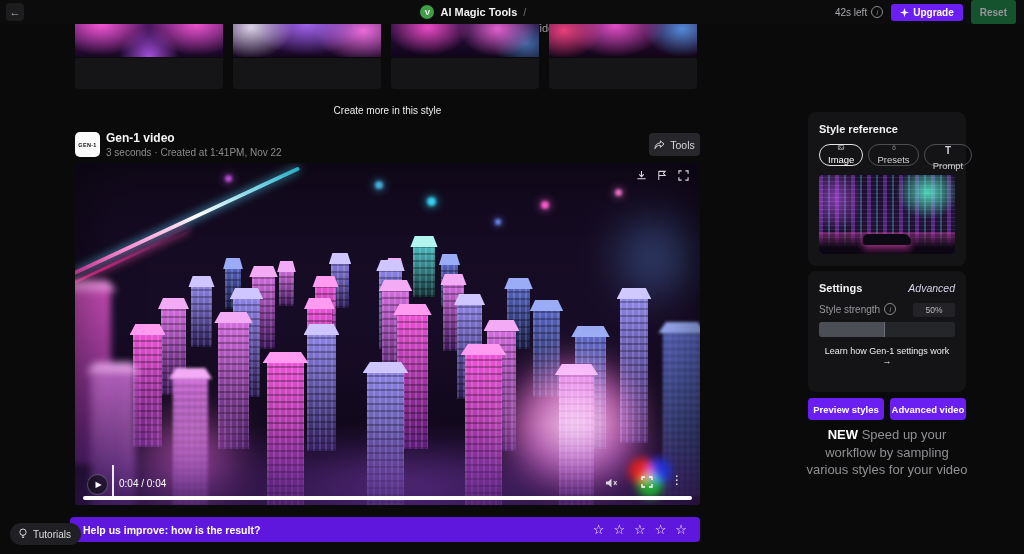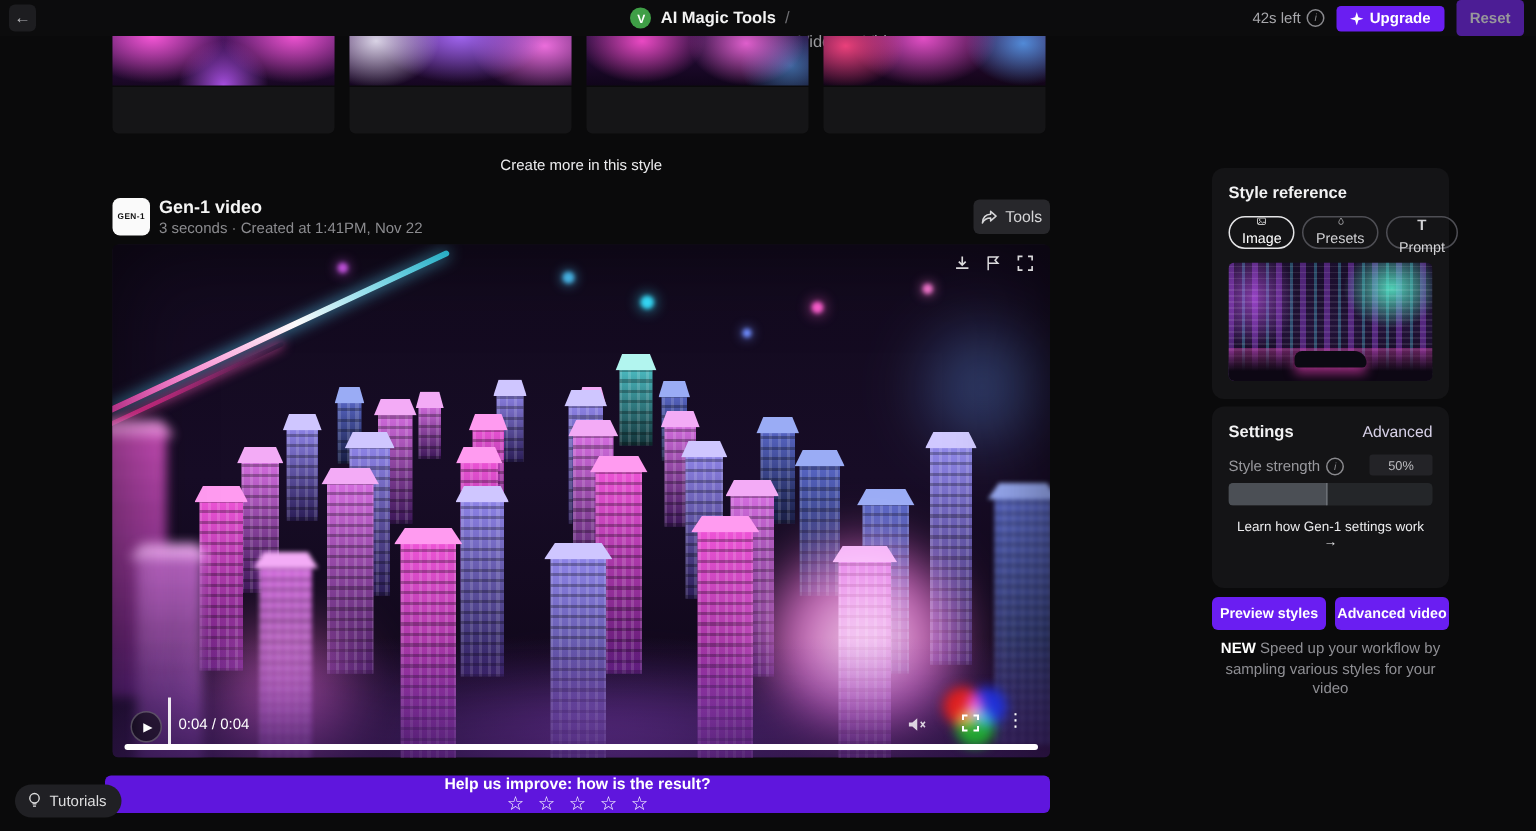--- a/index.html
+++ b/index.html
@@ -13,21 +13,21 @@
     display:flex;align-items:center;justify-content:center;}
   .tb-title{color:#f2f2f2;font-size:11px;font-weight:700;}
   .tb-sep{color:#6f6f73;font-size:11px;}
   .tb-sub{color:#9b9b9f;font-size:11px;margin-top:32px;}
   #tb-right{position:absolute;right:8px;top:0;height:24px;display:flex;align-items:center;gap:8px;}
   #time-left{color:#a8a8ac;font-size:10px;display:flex;align-items:center;gap:4px;}
   .info-circle{width:10px;height:10px;border:1px solid #8a8a8e;border-radius:50%;color:#8a8a8e;font-size:7px;
     display:flex;align-items:center;justify-content:center;font-style:italic;line-height:1;}
   #upgrade-btn{height:17px;padding:0 9px;background:#6a1ef2;border-radius:3px;color:#fff;font-size:10px;font-weight:600;
     display:flex;align-items:center;gap:4px;cursor:pointer;}
-  #reset-btn{height:24px;padding:0 9px;background:#4c1d95;border-radius:3px;color:#97979b;font-size:10px;font-weight:600;
+  #reset-btn{height:24px;padding:0 9px;background:#14532d;border-radius:3px;color:#97979b;font-size:10px;font-weight:600;
     display:flex;align-items:center;cursor:pointer;}
   
   .thumb{position:absolute;top:24px;width:148px;cursor:pointer;}
   .thumb .img{width:148px;height:33px;overflow:hidden;}
   .thumb .cap{width:148px;height:31px;background:#151517;border-radius:0 0 4px 4px;margin-top:1px;}
   .t1 .img{background:
     radial-gradient(70px 45px at 18% 0%,rgba(255,90,220,.95),transparent 70%),
     radial-gradient(70px 45px at 82% 0%,rgba(255,90,220,.9),transparent 70%),
     radial-gradient(40px 40px at 50% 100%,rgba(190,90,255,.85),transparent 75%),
     linear-gradient(180deg,#46135e,#170722);}
@@ -87,21 +87,21 @@
   #scrub-line{position:absolute;left:37px;top:302px;width:1.5px;height:34px;background:rgba(255,255,255,.9);z-index:6;}
   #time-display{position:absolute;left:44px;top:315px;color:#fff;font-size:10px;z-index:6;}
   #progress{position:absolute;left:8px;right:8px;bottom:5px;height:4px;background:#fff;border-radius:2px;z-index:6;cursor:pointer;}
   #rgb-logo{position:absolute;left:552px;top:295px;width:46px;height:42px;z-index:5;pointer-events:none;}
   #rgb-logo i{position:absolute;width:26px;height:26px;border-radius:50%;filter:blur(4px);mix-blend-mode:screen;}
   #vol-btn{position:absolute;left:530px;top:314px;z-index:6;color:rgba(255,255,255,.8);cursor:pointer;}
   #fs-btn{position:absolute;left:566px;top:313px;z-index:6;color:#fff;cursor:pointer;}
   #menu-dots{position:absolute;left:596px;top:310px;z-index:6;color:#fff;font-size:12px;cursor:pointer;}
   
   #feedback{position:absolute;left:70px;top:517px;width:630px;height:25px;background:#5f16dd;border-radius:4px;
-      display:flex;align-items:center;justify-content:space-between;padding:0 13px;box-sizing:border-box;flex-direction:column;}
+      display:flex;align-items:center;justify-content:space-between;padding:0 13px;box-sizing:border-box;}
   #feedback .msg{color:#fff;font-size:10.5px;font-weight:700;}
   #stars{display:flex;gap:9px;}
   .star{color:#fff;font-size:13px;line-height:1;cursor:pointer;}
   #tutorials{position:absolute;left:10px;top:523px;height:22px;padding:0 10px 0 8px;background:#202024;border-radius:11px;
       display:flex;align-items:center;gap:5px;color:#dededf;font-size:10px;cursor:pointer;}
   
   .panel{position:absolute;left:808px;width:158px;background:#141416;border-radius:8px;box-sizing:border-box;padding:11px;}
   #panel-style{top:112px;height:154px;}
   #panel-settings{top:271px;height:121px;}
   .panel h3{margin:0;color:#f2f2f3;font-size:11px;font-weight:700;}
@@ -112,36 +112,36 @@
   #style-img{margin-top:9px;width:136px;height:79px;border-radius:4px;position:relative;overflow:hidden;background:
       radial-gradient(46px 38px at 80% 22%,rgba(88,240,205,.85),transparent 70%),
       radial-gradient(40px 46px at 12% 30%,rgba(205,90,255,.55),transparent 72%),
       repeating-linear-gradient(90deg,rgba(160,70,230,.38) 0 4px,rgba(22,10,34,.25) 4px 9px,rgba(70,210,225,.3) 9px 11px,rgba(16,8,26,.3) 11px 16px),
       linear-gradient(180deg,#1c1030 0%,#261540 55%,#130a1f 100%);}
   #style-img .win{position:absolute;inset:0;background:repeating-linear-gradient(0deg,rgba(255,255,255,.09) 0 1px,transparent 1px 4px);}
   #style-img .road{position:absolute;left:0;bottom:0;width:100%;height:22px;
       background:linear-gradient(180deg,rgba(255,80,200,.35),#0d0714 70%);}
   #style-img .car{position:absolute;left:44px;bottom:9px;width:48px;height:11px;background:#0b0912;border-radius:5px 8px 3px 3px;
       box-shadow:0 4px 7px rgba(255,70,200,.55);}
-  .set-row{display:flex;align-items:flex-end;justify-content:space-between;}
+  .set-row{display:flex;align-items:flex-start;justify-content:space-between;}
   .lbl{color:#98989d;font-size:10px;display:flex;align-items:center;gap:4px;}
-  #advanced{color:#d7d1e8;font-size:10.5px;cursor:pointer;}
+  #advanced{color:#d7d1e8;font-size:10.5px;cursor:pointer;font-style:italic;}
   #strength-val{width:42px;height:14px;background:#232327;border-radius:2px;color:#bcbcc0;font-size:8.5px;
       display:flex;align-items:center;justify-content:center;cursor:pointer;}
   #slider{margin-top:5px;width:100%;height:15px;background:#242629;border-radius:3px;overflow:hidden;cursor:pointer;}
   #slider .fill{width:48%;height:100%;background:#4b4f55;border-right:1px solid #6a6e74;}
   .icon-box{width:15px;height:15px;border:1px solid #56565b;border-radius:3px;display:flex;align-items:center;justify-content:center;
       color:#c9c9cc;cursor:pointer;}
   #seed-input{margin-top:5px;width:100%;height:18px;background:#1f2024;border:none;border-radius:3px;color:#dcdcde;
       font-size:10px;padding:0 6px;box-sizing:border-box;font-family:"Liberation Sans",sans-serif;}
   #learn-link{margin-top:9px;text-align:center;color:#ececee;font-size:9px;cursor:pointer;}
   .cta{position:absolute;top:398px;width:76px;height:22px;background:#6a1ef2;border-radius:4px;color:#fff;font-size:9.5px;
       font-weight:600;display:flex;align-items:center;justify-content:center;cursor:pointer;}
   #preview-btn{left:808px;} #generate-btn{left:890px;}
-  #new-note{position:absolute;left:804px;top:426px;width:166px;text-align:center;font-size:10px;line-height:1.35;color:#8f8f94;}
+  #new-note{position:absolute;left:804px;top:426px;width:166px;text-align:center;font-size:13px;line-height:1.35;color:#8f8f94;}
   #new-note b{color:#fff;}
   svg{display:block;}
 </style>
 </head>
 <body>
 
 <div id="topbar">
   <div id="back-btn">
       <span>←</span>
     </div>

